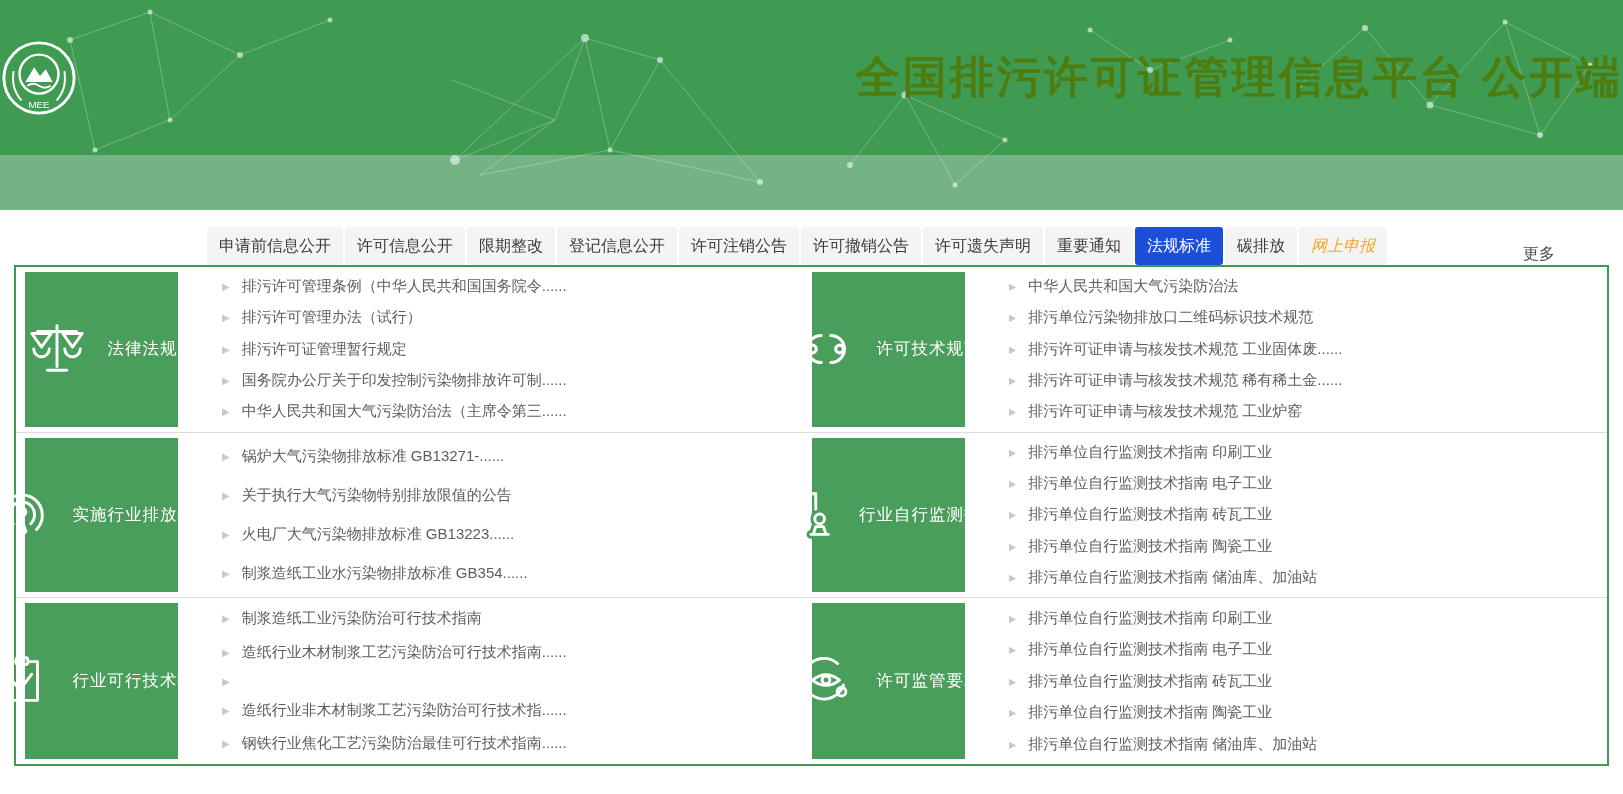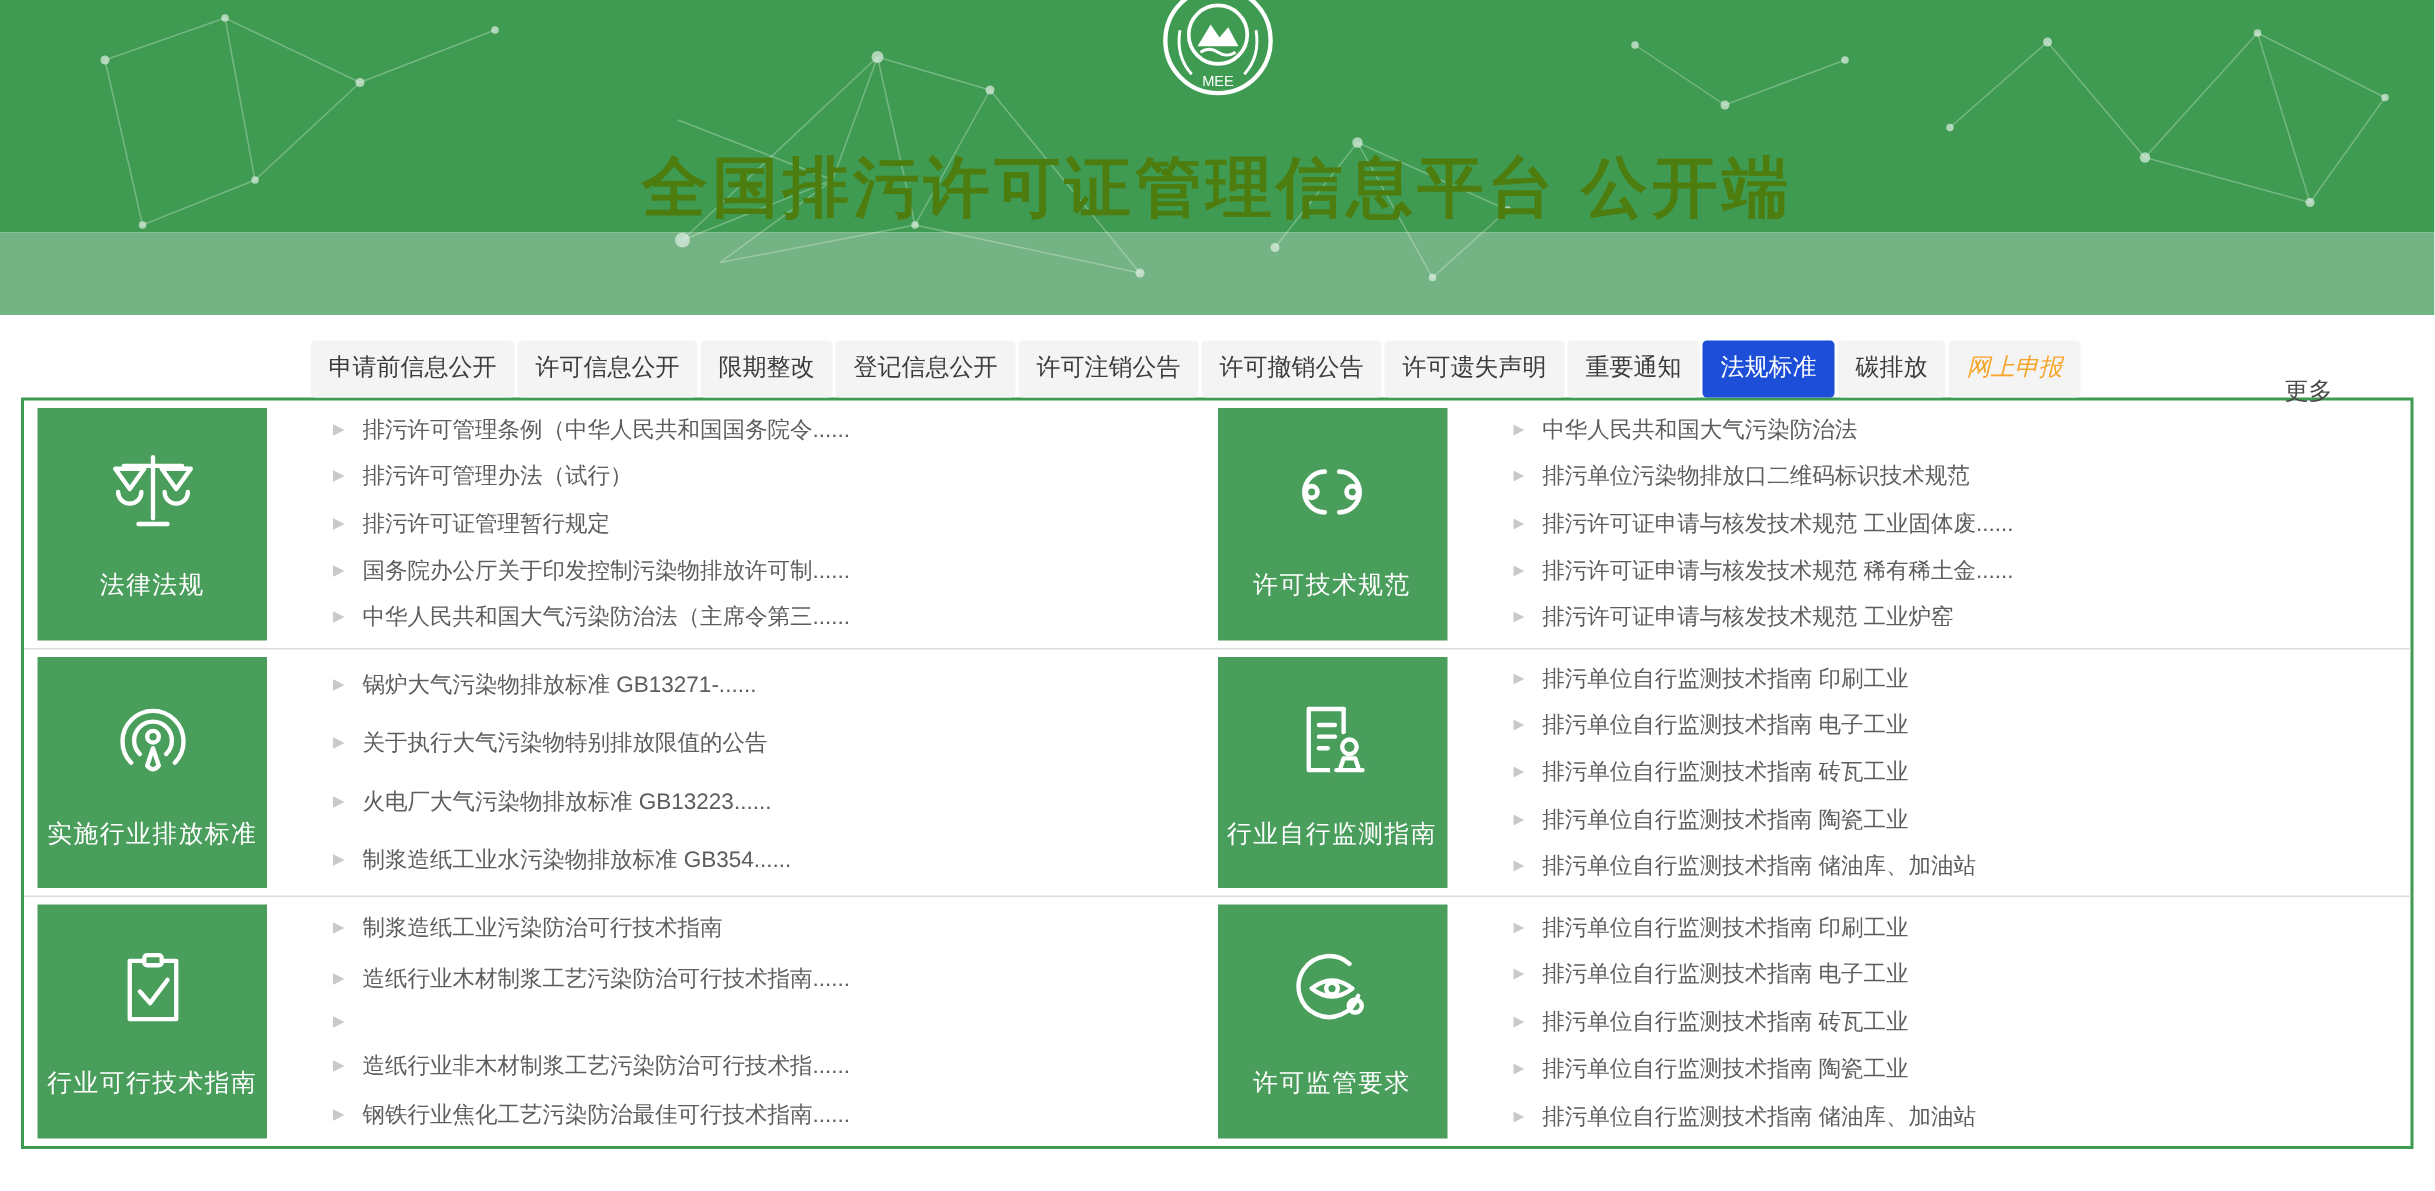--- a/index.html
+++ b/index.html
@@ -10,31 +10,31 @@
     font-family:"Liberation Sans","DejaVu Sans",sans-serif;
   }
 
   
   .header { position:relative; height:210px; }
   .header-top { height:155px; background:#3f9b52; }
   .header-band { height:55px; background:#74b383; }
   .pattern { position:absolute; inset:0; width:100%; height:100%; pointer-events:none; }
   .brand {
     position:absolute; top:0; left:0; right:0; height:155px;
-    display:flex; align-items:center; justify-content:flex-end; gap:30px;flex-direction:column;
+    display:flex; align-items:center; justify-content:space-between; gap:30px;
   }
   .logo svg { width:78px; height:78px; display:block; }
   .site-title {
     margin:0; color:#4d7c0f; font-size:44px; font-weight:bold;
     letter-spacing:3px; white-space:nowrap;
   }
 
   
   .tabbar {
-    display:flex; align-items:flex-start;
+    display:flex; align-items:flex-end;
     margin:17px 68px 0 207px; height:38px;
   }
   .tab {
     height:38px; line-height:38px; padding:0 12px; margin-right:2px;
     background:#f4f4f4; color:#3c3c3c; font-size:16px;
     border-radius:3px; cursor:pointer; white-space:nowrap;
   }
   .tab.active { background:#1d4ed8; color:#ffffff; }
   .tab.highlight { color:#f7a52a;font-style:italic; }
   .more {
@@ -45,21 +45,21 @@
   .main {
     margin:0 14px; height:501px;
     border:2px solid #3f9b52; background:#ffffff;
     display:grid; grid-template-columns:1fr 1fr; grid-template-rows:repeat(3,1fr);
   }
   .cell { display:flex; min-width:0; }
   .cell.hline { border-bottom:1px solid #dcdcdc; }
   .label-box {
     flex:none; width:153px; margin:5px 0 5px 9px;
     background:#4a9e5c; color:#ffffff; cursor:pointer;
-    display:flex; flex-direction:column; align-items:center; justify-content:center; gap:20px;
+    display:flex; align-items:center; justify-content:center; gap:20px;
   }
   .cell-right .label-box { margin-left:0; }
   .label-box .icon svg { width:62px; height:62px; display:block; }
   .label-box .label { font-size:16.5px; letter-spacing:1px; white-space:nowrap; }
 
   .links {
     list-style:none; margin:0; padding:4px 20px 4px 44px; flex:1; min-width:0;
     display:flex; flex-direction:column; justify-content:space-around;
   }
   .link-item {

